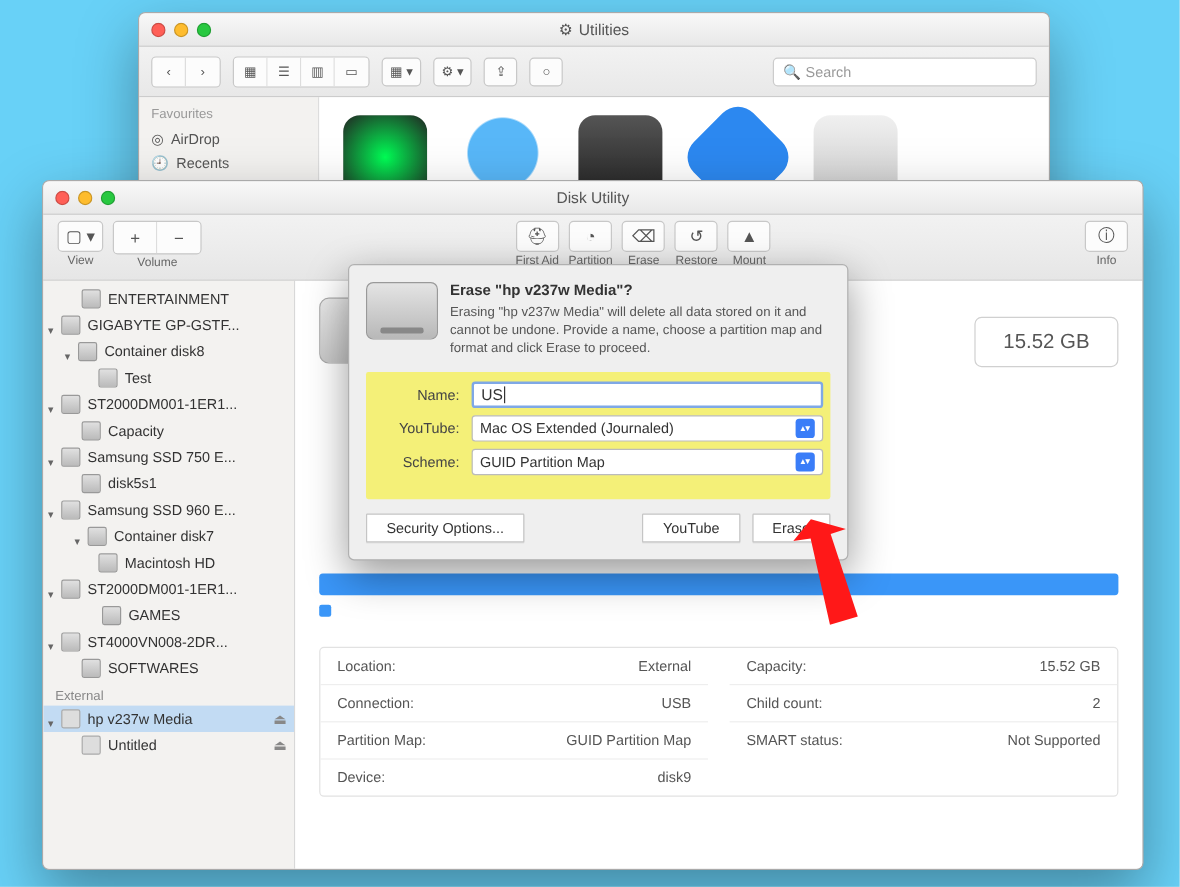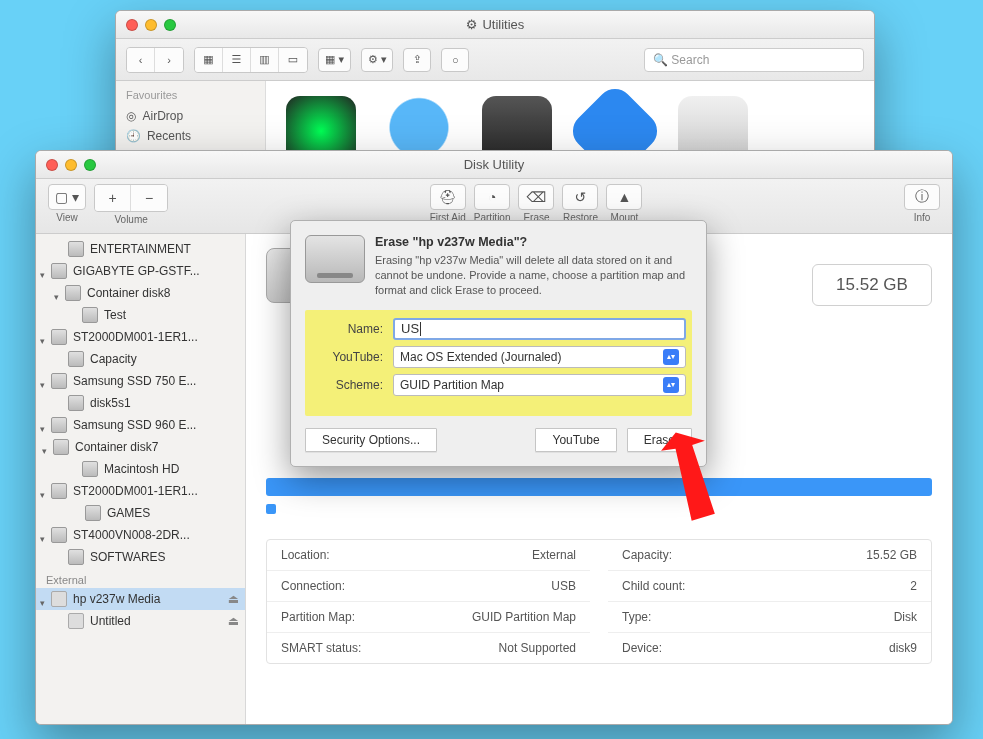--- a/index.html
+++ b/index.html
@@ -217,21 +217,21 @@
         </div>
       <div class="drow" style="padding-left:32px">
           <span class="dicon hdd"></span>
           <span>disk5s1</span>
         </div>
       <div class="drow" style="padding-left:4px">
           <span class="tri"></span>
           <span class="dicon hdd"></span>
           <span>Samsung SSD 960 E...</span>
         </div>
-      <div class="drow" style="padding-left:6px">
+      <div class="drow" style="padding-left:26px">
           <span class="tri"></span>
           <span class="dicon hdd"></span>
           <span>Container disk7</span>
         </div>
       <div class="drow" style="padding-left:46px">
           <span class="dicon hdd"></span>
           <span>Macintosh HD</span>
         </div>
       <div class="drow" style="padding-left:4px">
           <span class="tri"></span>
@@ -286,24 +286,20 @@
           </div>
         <div class="inforow">
             <span class="infolbl">Child count:</span>
             <span class="infoval">2</span>
           </div>
         <div class="inforow">
             <span class="infolbl">Partition Map:</span>
             <span class="infoval">GUID Partition Map</span>
           </div>
         <div class="inforow">
-            <span class="infolbl">Type:</span>
-            <span class="infoval">Disk</span>
-          </div>
-        <div class="inforow">
             <span class="infolbl">SMART status:</span>
             <span class="infoval">Not Supported</span>
           </div>
         <div class="inforow">
             <span class="infolbl">Device:</span>
             <span class="infoval">disk9</span>
           </div>
       </div>
     </div>
   </div>

